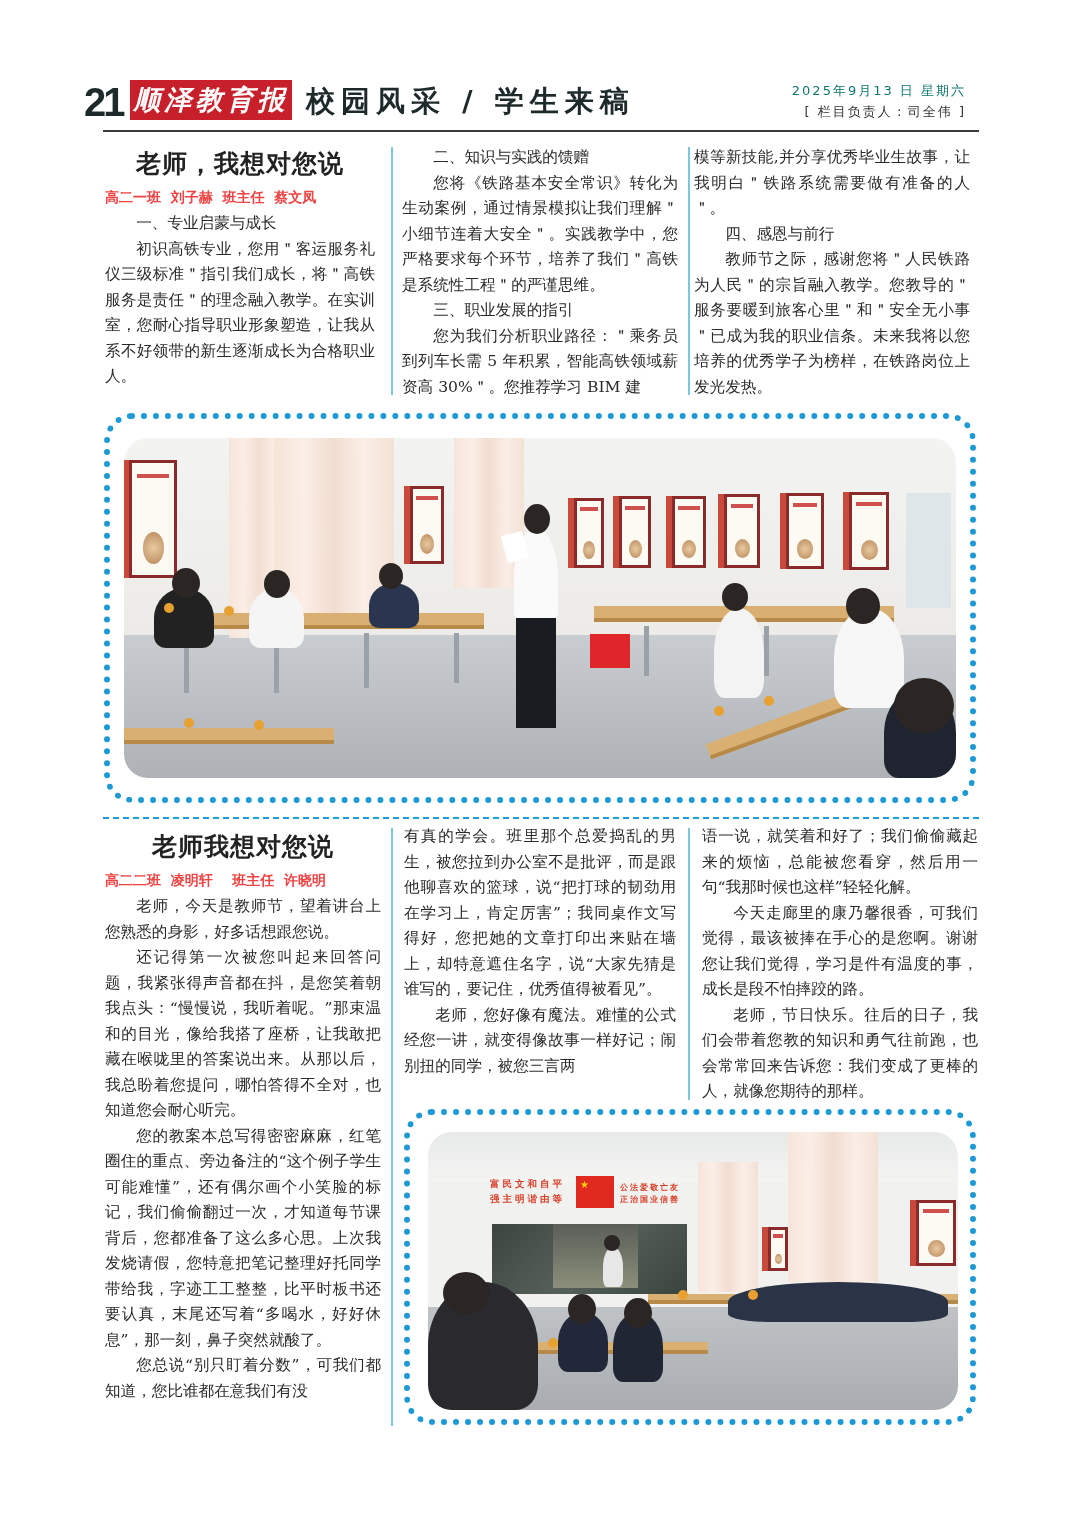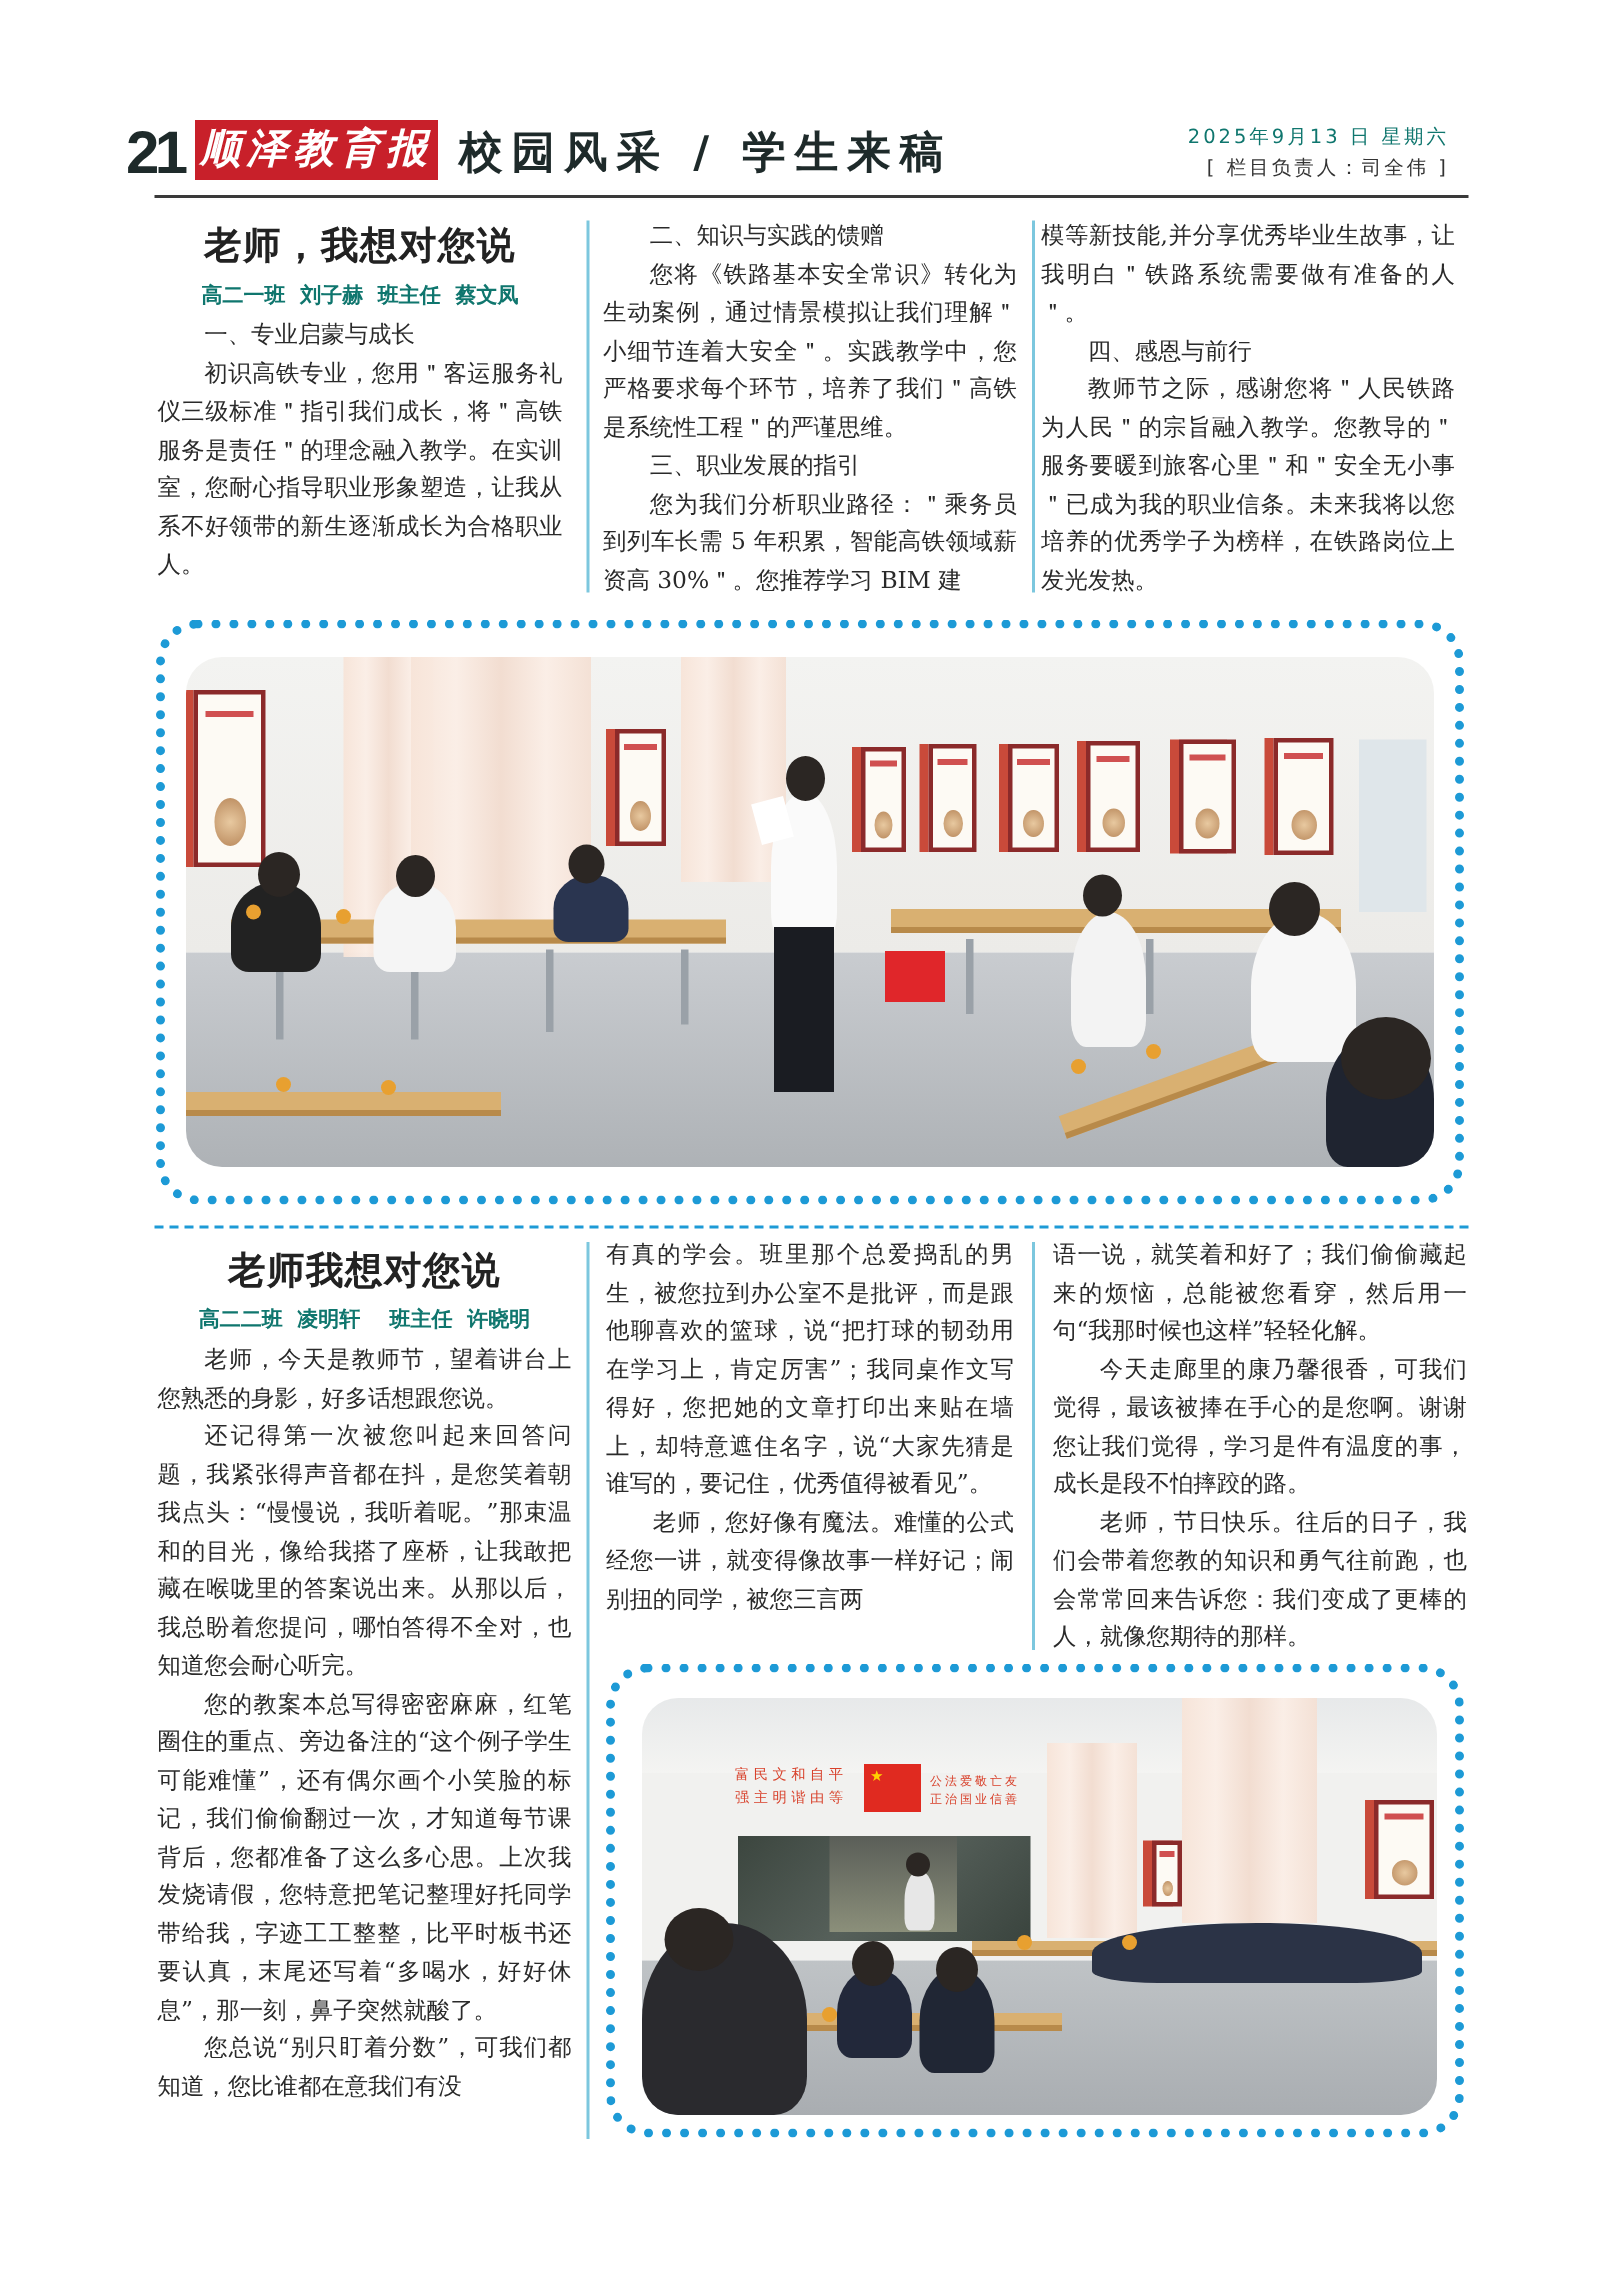--- a/index.html
+++ b/index.html
@@ -16,21 +16,21 @@
   .masthead-rule { position: absolute; left: 103px; top: 130px; width: 876px; height: 2px; background: #3a3a3a; }
 
   
   .col { position: absolute; font-size: 15.6px; line-height: 25.5px; text-align: justify; }
   .col p { text-indent: 2em; }
   .col p.noindent { text-indent: 0; }
   .col .subhead { text-indent: 2em; }
   .vline { position: absolute; width: 2px; background: #7cc7de; }
 
   .art-title { font-family: "DejaVu Sans", sans-serif; font-weight: 700; font-size: 25px; text-align: center; color: #222; letter-spacing: 1px; line-height: 34px; text-indent: 0 !important; }
-  .byline { font-family: "DejaVu Sans", sans-serif; font-weight: 700; font-size: 14px; text-align: center; color: #0f766e; line-height: 24px; margin: 4px 0 2px 0; text-indent: 0 !important; white-space: pre; }
+  .byline { font-family: "DejaVu Sans", sans-serif; font-weight: 700; font-size: 14px; text-align: left; color: #ef4444; line-height: 24px; margin: 4px 0 2px 0; text-indent: 0 !important; white-space: pre; }
 
   
   .photo-frame { position: absolute; border: 6px dotted #1d9ad6; border-radius: 28px; }
   .photo { position: absolute; border-radius: 24px; overflow: hidden; }
 
   .dashed-rule { position: absolute; left: 103px; top: 817px; width: 876px; height: 0; border-top: 2px dashed #1d9ad6; }
 
   
   .p1-wall { position:absolute; left:0; top:0; width:100%; height:58%; background: linear-gradient(180deg,#f3f3f1,#ecebe8); }
   .p1-floor { position:absolute; left:0; top:58%; width:100%; height:42%; background: linear-gradient(180deg,#c9ccd0,#aeb2b6); }
@@ -41,21 +41,21 @@
   .desk-row { position:absolute; height:16px; background:#d9b071; border-bottom:4px solid #b88a4a; }
   .desk-leg { position:absolute; width:5px; background:#9aa1a8; }
   .person { position:absolute; border-radius: 50% 50% 20% 20%; }
   .head { position:absolute; border-radius:50%; background:#2b2623; }
   .fruit { position:absolute; width:10px; height:10px; border-radius:50%; background:#e8a030; }
 
   
   .p2-ceiling { position:absolute; left:0; top:0; width:100%; height:18%; background: linear-gradient(180deg,#e7e9ea,#f4f4f2); }
   .p2-wall { position:absolute; left:0; top:18%; width:100%; height:45%; background:#f1f1ef; }
   .p2-floor { position:absolute; left:0; top:63%; width:100%; height:37%; background: linear-gradient(180deg,#bfc3c6,#a9adb1); }
-  .slogan { position:absolute; color:#d8402a; font-family:"DejaVu Sans",sans-serif; font-weight:400; font-size:9.5px; line-height:15px; letter-spacing:3px; }
+  .slogan { position:absolute; color:#d8402a; font-family:"DejaVu Sans",sans-serif; font-weight:700; font-size:9.5px; line-height:15px; letter-spacing:3px; }
   .flag { position:absolute; background:#e02a20; }
   .flag-star { position:absolute; color:#ffd100; font-size:10px; line-height:10px; }
   .blackboard { position:absolute; background: linear-gradient(135deg,#3c463f,#56605a,#3a443e); }
   .screen { position:absolute; background: linear-gradient(180deg,#5a5e58,#8b8f7a); }
 </style>
 </head>
 <body>
 
 <div class="masthead">
   <div class="page-num">21</div>

